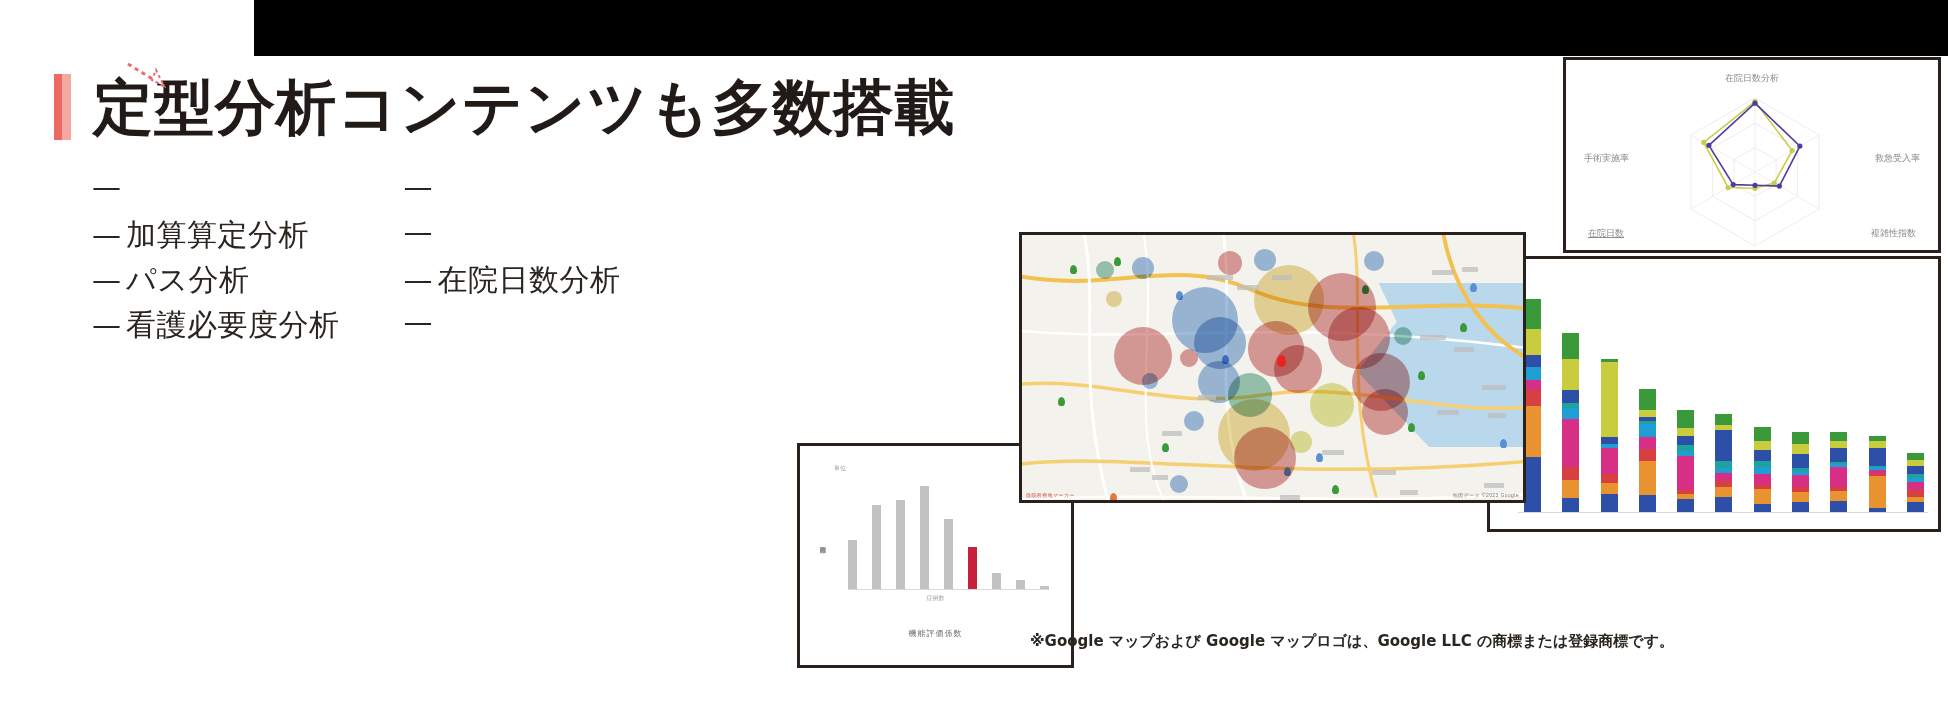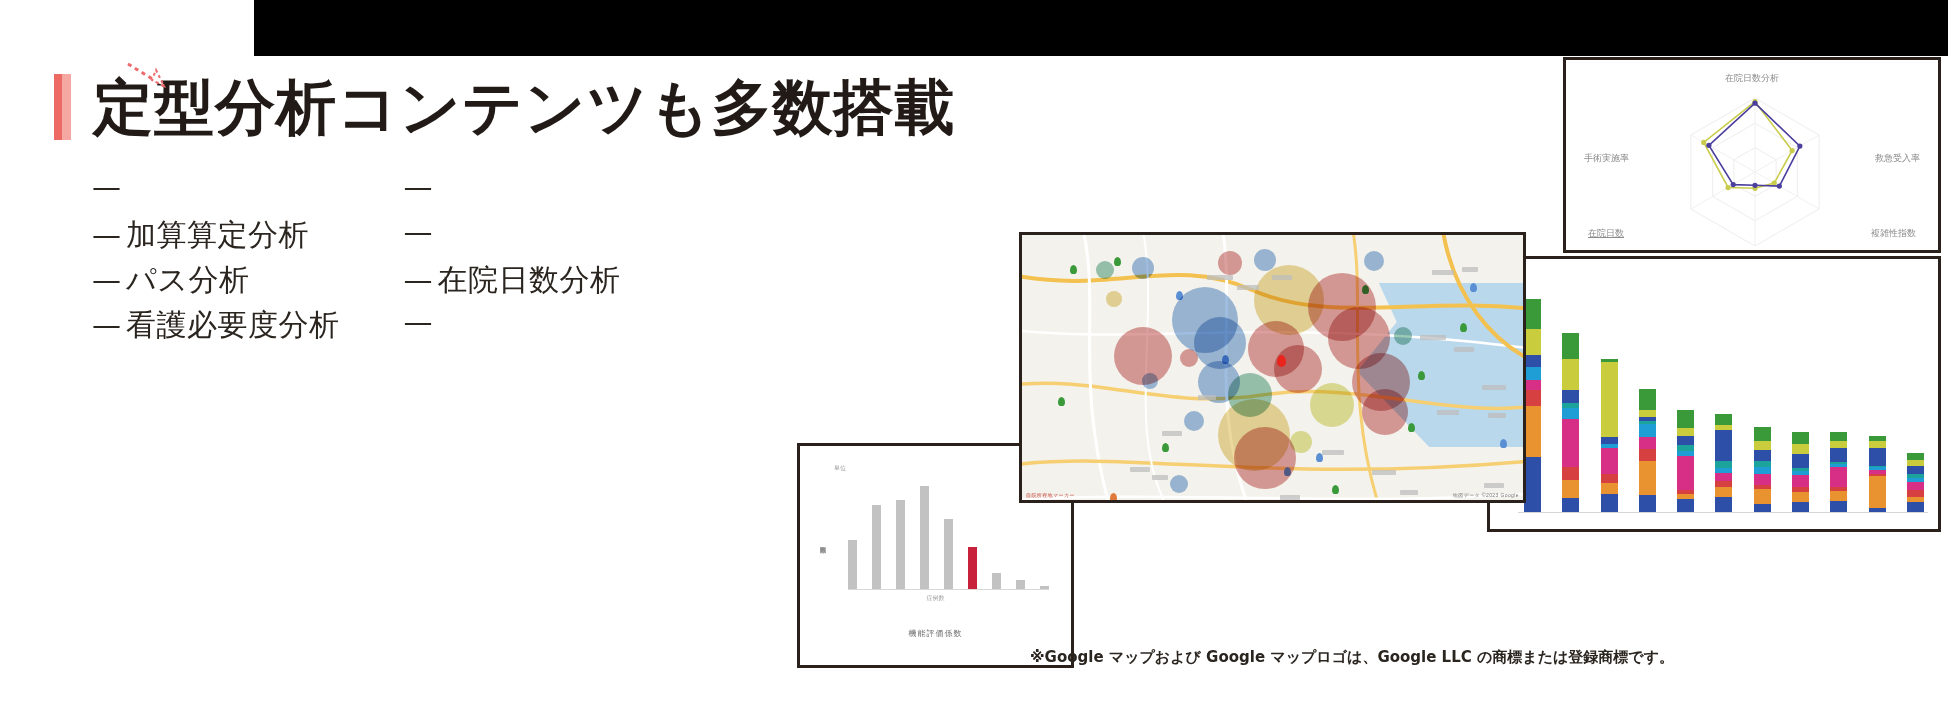--- a/index.html
+++ b/index.html
@@ -220,21 +220,21 @@
     position: absolute; left: 28px; right: 10px; bottom: 16px;
     border-bottom: 1px solid #d6d6d6;
   }
   .sc-ytick {
     position: absolute; left: 16px; font-size: 6px; color: #9a9a9a;
   }
 
   
   .footer-note {
     position: absolute;
-    left: 1030px; top: 648px;
+    left: 1030px; top: 632px;
     font-family: "DejaVu Sans", "Liberation Sans", sans-serif;
     font-size: 15px;
     font-weight: 700;
     color: #2b2520;
     letter-spacing: 0px;
     white-space: nowrap;
     z-index: 5;
   }
 </style>
 </head>

